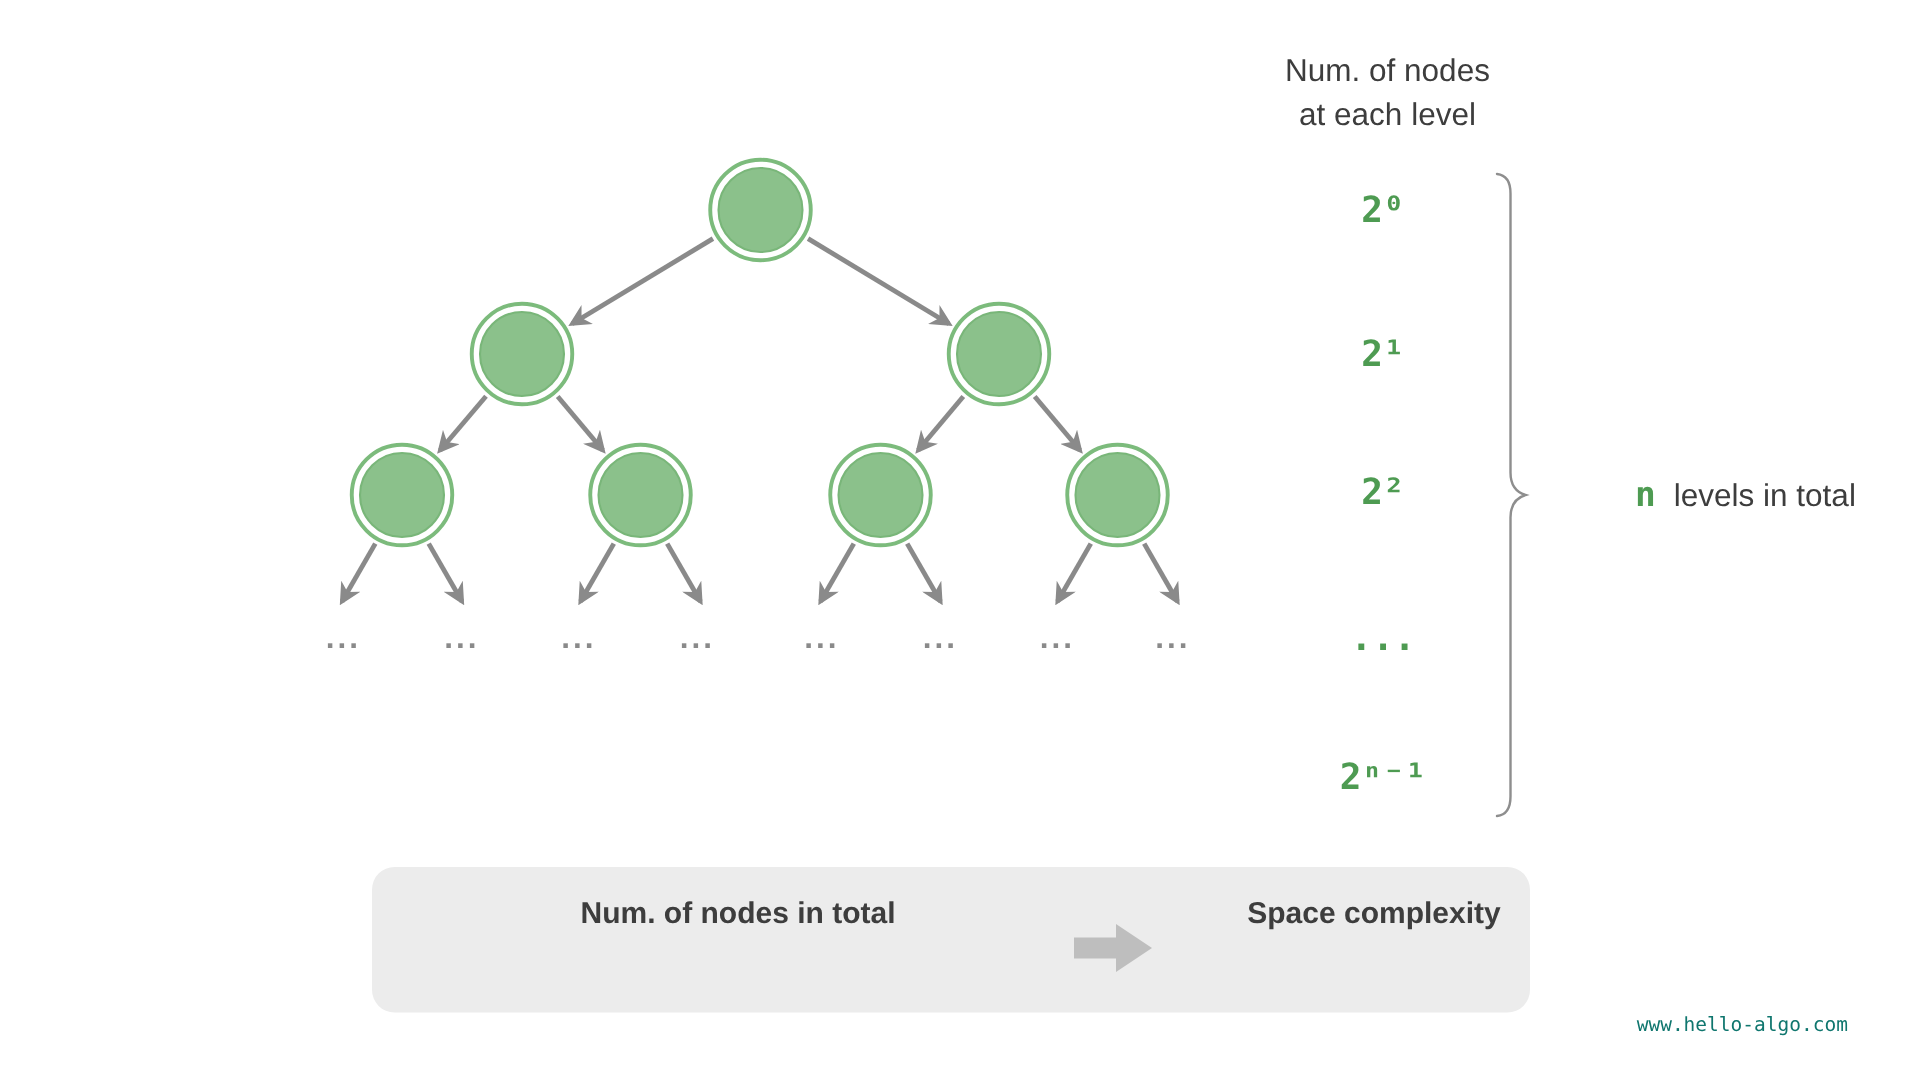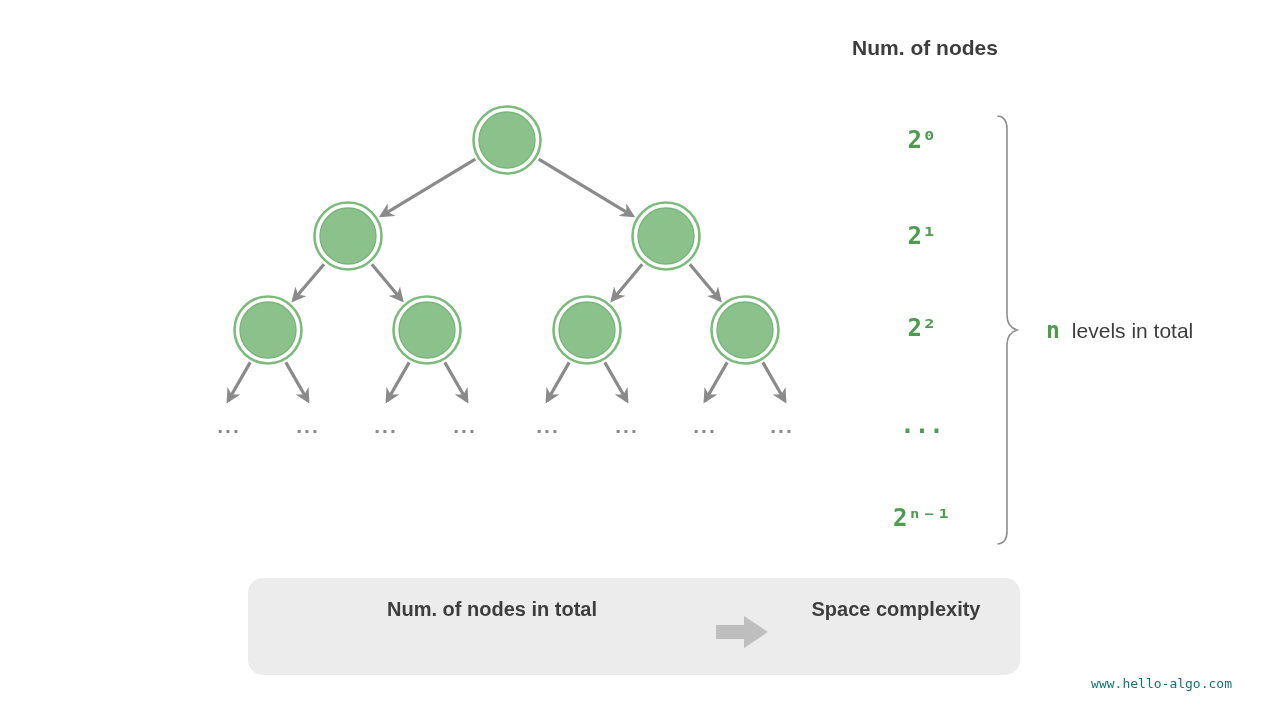--- a/index.html
+++ b/index.html
@@ -5,46 +5,46 @@
   html,body{margin:0;padding:0;}
   body{
     width:1280px;height:720px;position:relative;overflow:hidden;
     background:#ffffff;
     font-family:"Liberation Sans",sans-serif;
   }
   .abs{position:absolute;}
   
   .col-header{
     left:820px;top:33px;width:210px;text-align:center;
-    font-size:21px;line-height:29px;color:#3d3d3d;font-weight:700;
+    font-size:21px;line-height:29px;color:#3d3d3d;font-weight:400;
   }
   
   .level-label{
     width:160px;left:842px;text-align:center;
     font-family:"DejaVu Sans Mono",monospace;font-weight:bold;
     font-size:24px;line-height:26px;color:#4e9b52;
   }
   
-  .brace-note{left:1046px;top:317px;font-size:21px;color:#3d3d3d;text-align:center;}
+  .brace-note{left:1090px;top:317px;font-size:21px;color:#3d3d3d;text-align:center;}
   .brace-note .n{
     font-family:"DejaVu Sans Mono",monospace;font-weight:bold;
     font-size:23px;color:#4e9b52;margin-right:12px;
   }
   
   .tree-ellipsis{
     width:44px;text-align:center;top:414px;
     color:#8a8a8a;font-weight:bold;font-size:21px;letter-spacing:2px;
   }
   
   .summary-box{
     left:248px;top:578px;width:772px;height:97px;
     background:#ececec;border-radius:15px;
   }
   .box-left{position:absolute;left:24px;top:19px;width:440px;text-align:center;}
-  .box-right{position:absolute;left:528px;top:19px;width:240px;text-align:center;}
+  .box-right{position:absolute;left:548px;top:19px;width:240px;text-align:center;}
   .box-title{font-size:20px;font-weight:bold;color:#3d3d3d;line-height:24px;}
   .formula-line{margin-top:8px;white-space:nowrap;}
   .formula-line .g{
     font-family:"DejaVu Sans Mono",monospace;font-weight:bold;
     font-size:22px;color:#4e9b52;
   }
   .formula-line .op{
     font-size:17px;font-weight:bold;color:#8a8a8a;margin:0 6px;
     position:relative;top:-2px;
   }
@@ -119,20 +119,21 @@
       <circle cx="745" cy="330" r="33.5" fill="#ffffff" stroke="#7cbb7c" stroke-width="2.6"></circle>
       <circle cx="745" cy="330" r="28" fill="#8bc18b" stroke="#79b679" stroke-width="1.4"></circle>
     </g>
   </g>
 
   <path d="M 998 116 Q 1007 117 1007 129 L 1007 315 Q 1007 327 1017 330 Q 1007 333 1007 345 L 1007 531 Q 1007 543 998 544" fill="none" stroke="#8e8e8e" stroke-width="1.6" stroke-linecap="round"></path>
 </svg>
 
 <div class="abs col-header">
   <div>Num. of nodes</div>
+  <div>at each level</div>
 </div>
 
 <div class="abs level-label" style="top:127px;">2⁰</div>
 <div class="abs level-label" style="top:223px;">2¹</div>
 <div class="abs level-label" style="top:315px;">2²</div>
 <div class="abs level-label" style="top:412px;">...</div>
 <div class="abs level-label" style="top:505px;">2ⁿ⁻¹</div>
 
 <div class="abs brace-note">
   <span class="n">n</span><span>levels in total</span>

